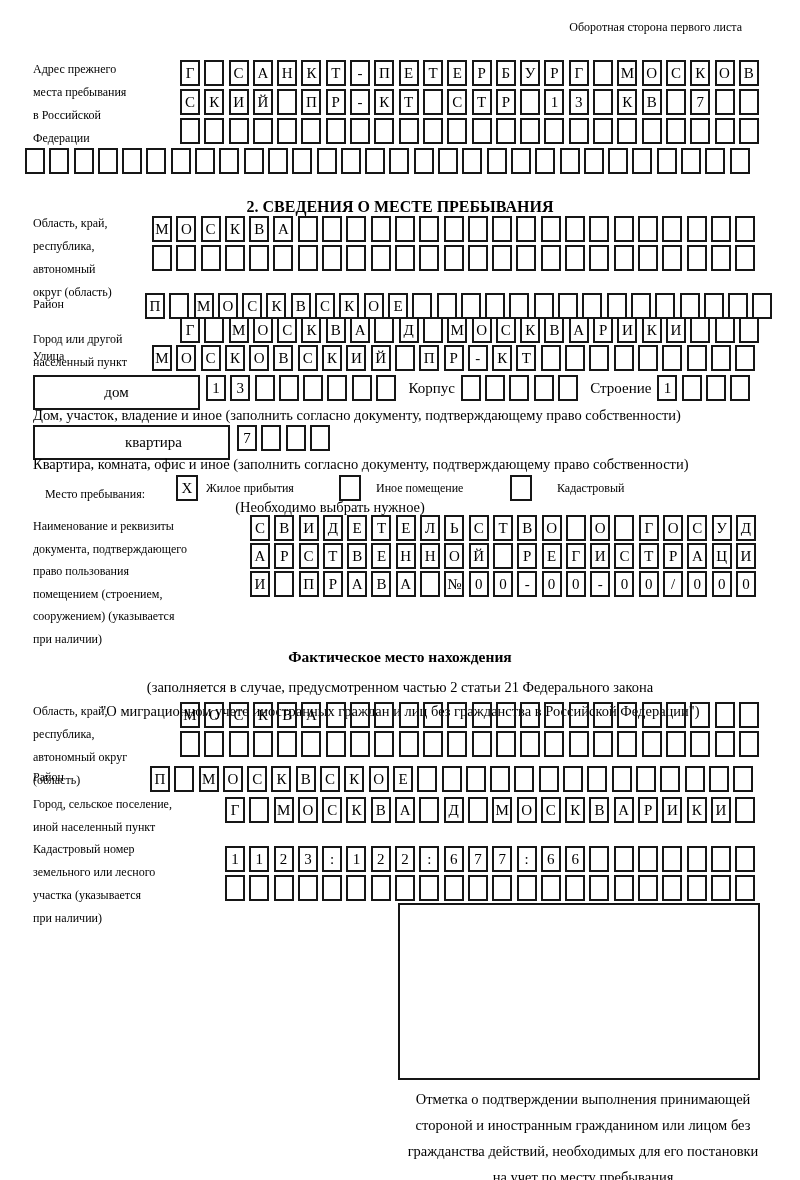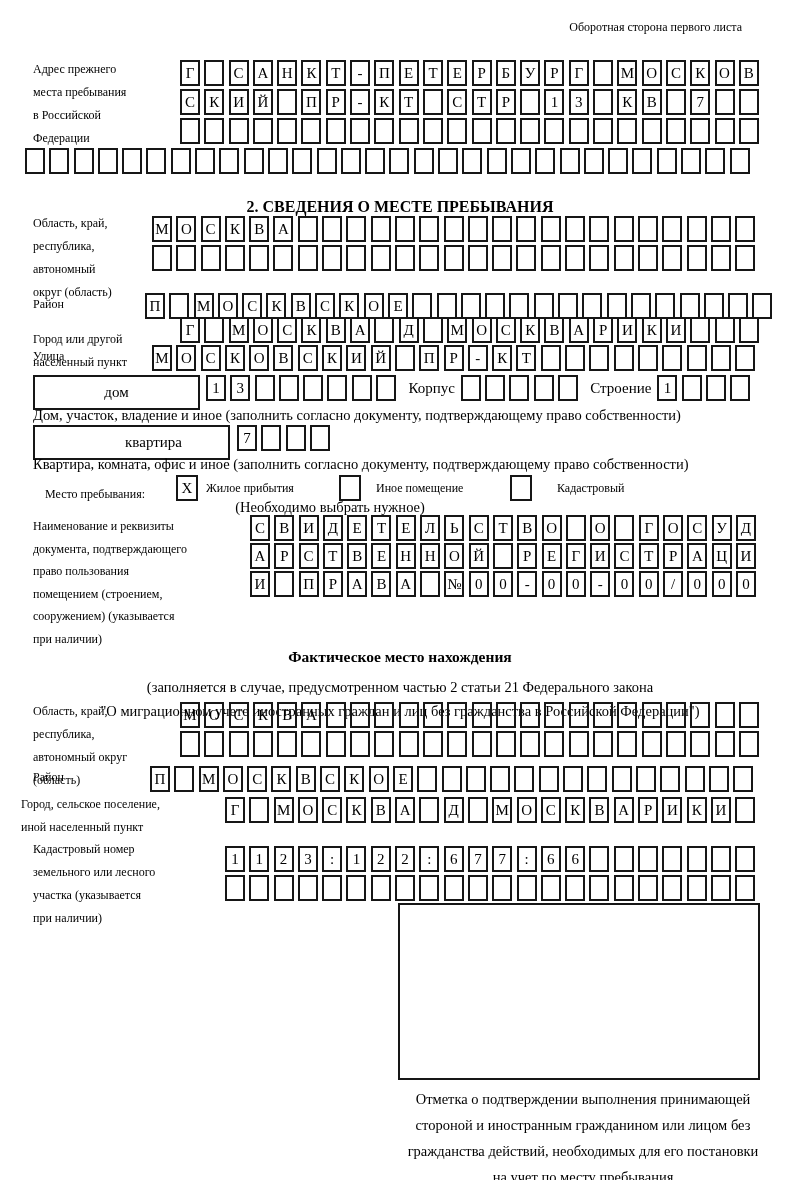--- a/index.html
+++ b/index.html
@@ -530,21 +530,21 @@
       <span class="cell"></span>
       <span class="cell"></span>
       <span class="cell"></span>
       <span class="cell"></span>
       <span class="cell"></span>
       <span class="cell"></span>
       <span class="cell"></span>
       <span class="cell"></span>
     </div>
 
-  <div class="abs label" style="left:21px; top:793px; width:195px;">Город, сельское поселение,
+  <div class="abs label" style="left:33px; top:793px; width:195px;">Город, сельское поселение,
 иной населенный пункт</div>
   <div class="abs cellrow" style="left:225px; top:797px;">
       <span class="cell">Г</span>
       <span class="cell"></span>
       <span class="cell">М</span>
       <span class="cell">О</span>
       <span class="cell">С</span>
       <span class="cell">К</span>
       <span class="cell">В</span>
       <span class="cell">А</span>

